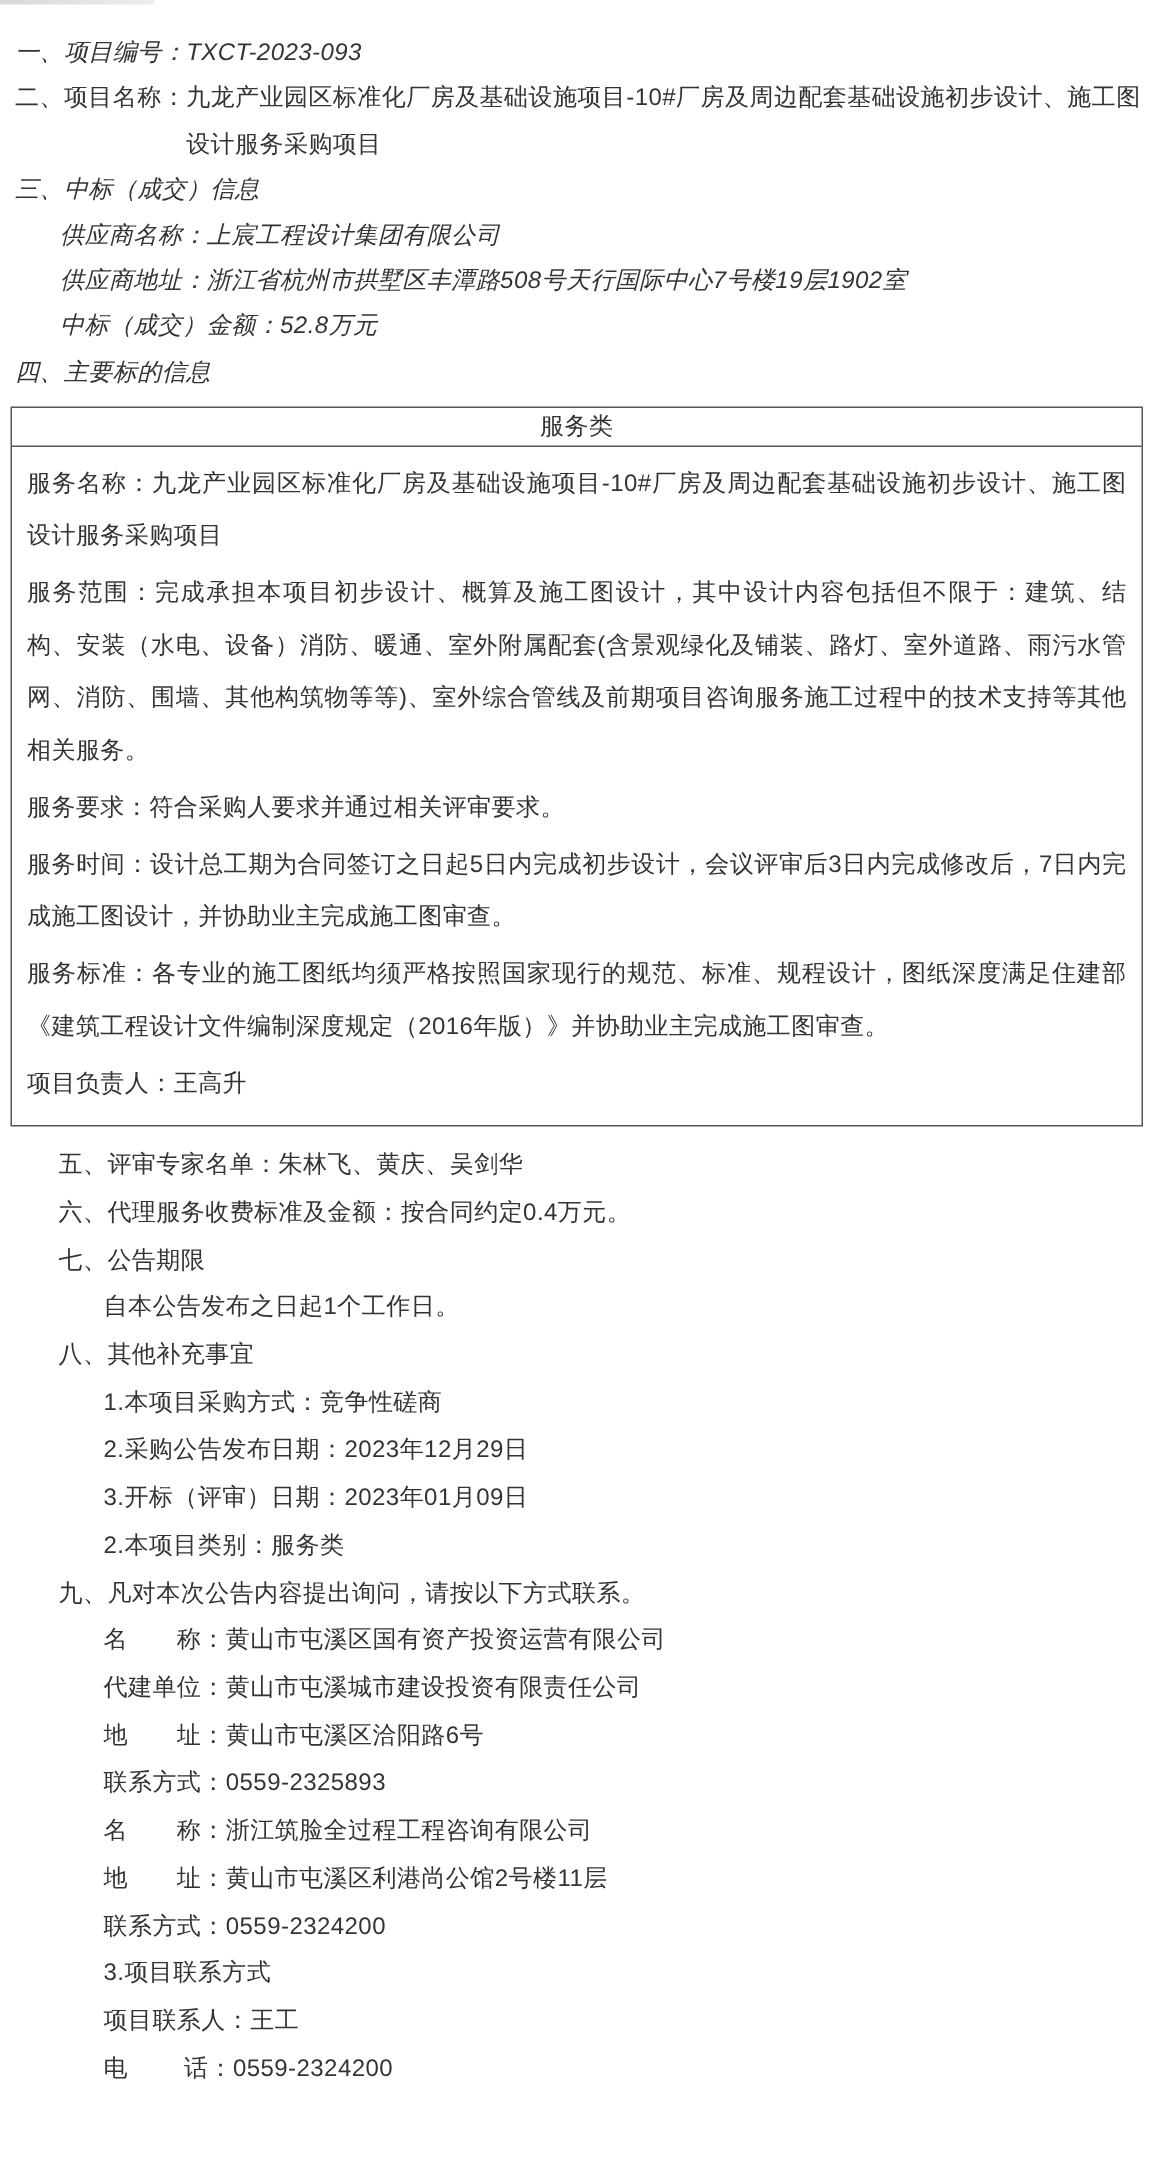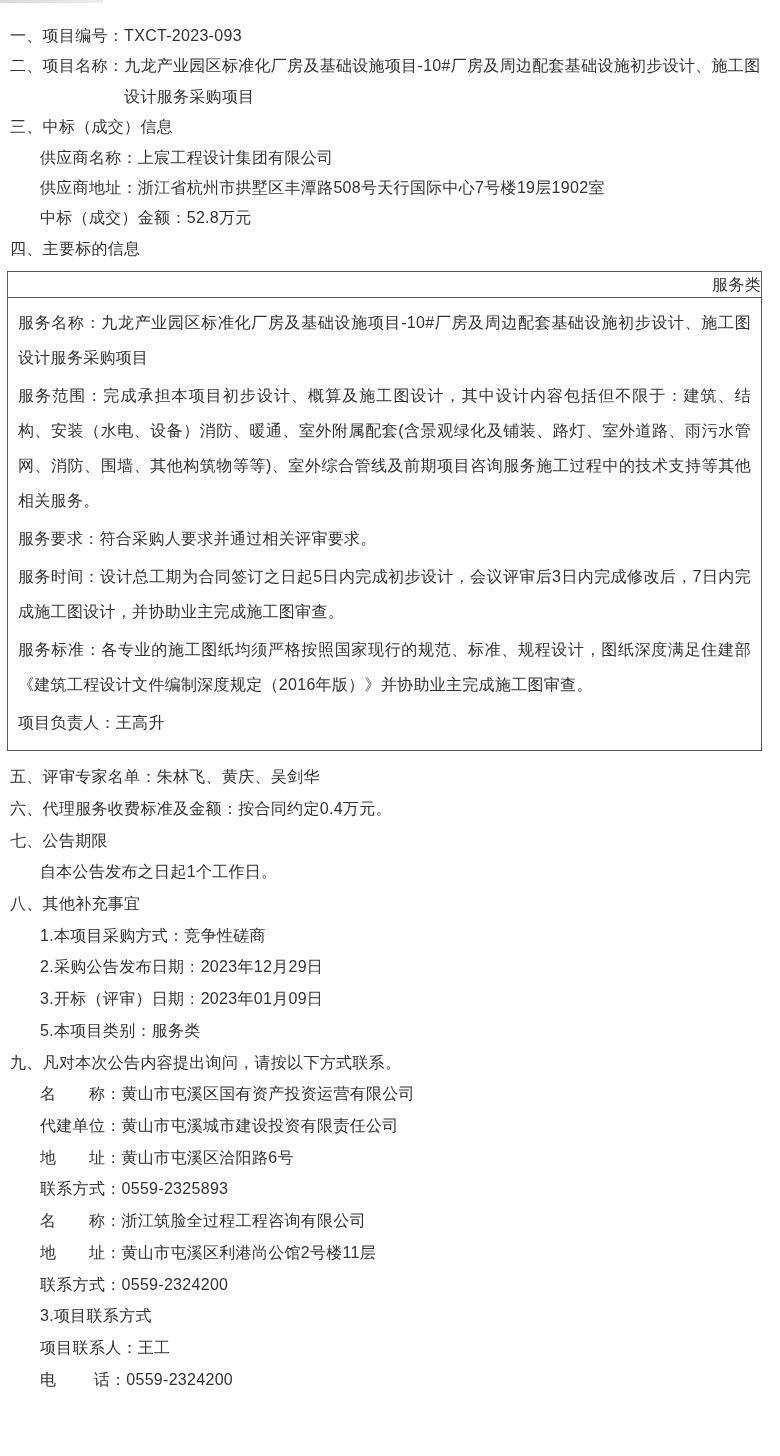--- a/index.html
+++ b/index.html
@@ -15,35 +15,35 @@
     letter-spacing: 0.3px;
     position: relative;
   }
   .top-strip {
     position: absolute;
     left: 0; top: 0;
     width: 103px; height: 3px;
     background: linear-gradient(to right, #d9d9d9, #ededed);
   }
   .content { padding: 21px 18px 0 10px; }
-  .tb .line { line-height: 30.4px; }
-  .bb .line { line-height: 31.7px; }
+  .tb .line { line-height: 30.4px; font-style: italic; }
+  .bb .line { line-height: 31.7px; margin-left: 29px; }
   .l1 { padding-left: 30px; }
   .flexline { display: flex; line-height: 30.4px; }
   .flexline .seg { white-space: pre; flex: 0 0 auto; }
   .flexline .val { flex: 1; }
   .doc-table {
     margin: 7px 0 10px -3px;
     width: 755px;
     border: 1.5px solid #565656;
   }
   .doc-table .thead {
     line-height: 26px;
     height: 26px;
-    text-align: right;
+    text-align: center;
     border-bottom: 1.5px solid #565656;
   }
   .doc-table .tbody { padding: 4px 10px 7px 10px; }
   .doc-table .tbody p {
     margin: 3px 0;
     line-height: 35px;
     text-align: justify;
   }
 </style>
 </head>
@@ -94,21 +94,21 @@
 
     <div class="line"><span>七、</span><span>公告期限</span></div>
 
     <div class="line l1">自本公告发布之日起1个工作日。</div>
 
     <div class="line"><span>八、</span><span>其他补充事宜</span></div>
 
     <div class="line l1">1.本项目采购方式：竞争性磋商</div>
     <div class="line l1">2.采购公告发布日期：2023年12月29日</div>
     <div class="line l1">3.开标（评审）日期：2023年01月09日</div>
-    <div class="line l1">5.本项目类别：服务类</div>
+    <div class="line l1">2.本项目类别：服务类</div>
 
     <div class="line"><span>九、</span><span>凡对本次公告内容提出询问，请按以下方式联系。</span></div>
 
     <div class="line l1"><span>名　　称：</span><span>黄山市屯溪区国有资产投资运营有限公司</span></div>
     <div class="line l1"><span>代建单位：</span><span>黄山市屯溪城市建设投资有限责任公司</span></div>
     <div class="line l1"><span>地　　址：</span><span>黄山市屯溪区洽阳路6号</span></div>
     <div class="line l1"><span>联系方式：</span><span>0559-2325893</span></div>
 
     <div class="line l1"><span>名　　称：</span><span>浙江筑脸全过程工程咨询有限公司</span></div>
     <div class="line l1"><span>地　　址：</span><span>黄山市屯溪区利港尚公馆2号楼11层</span></div>

